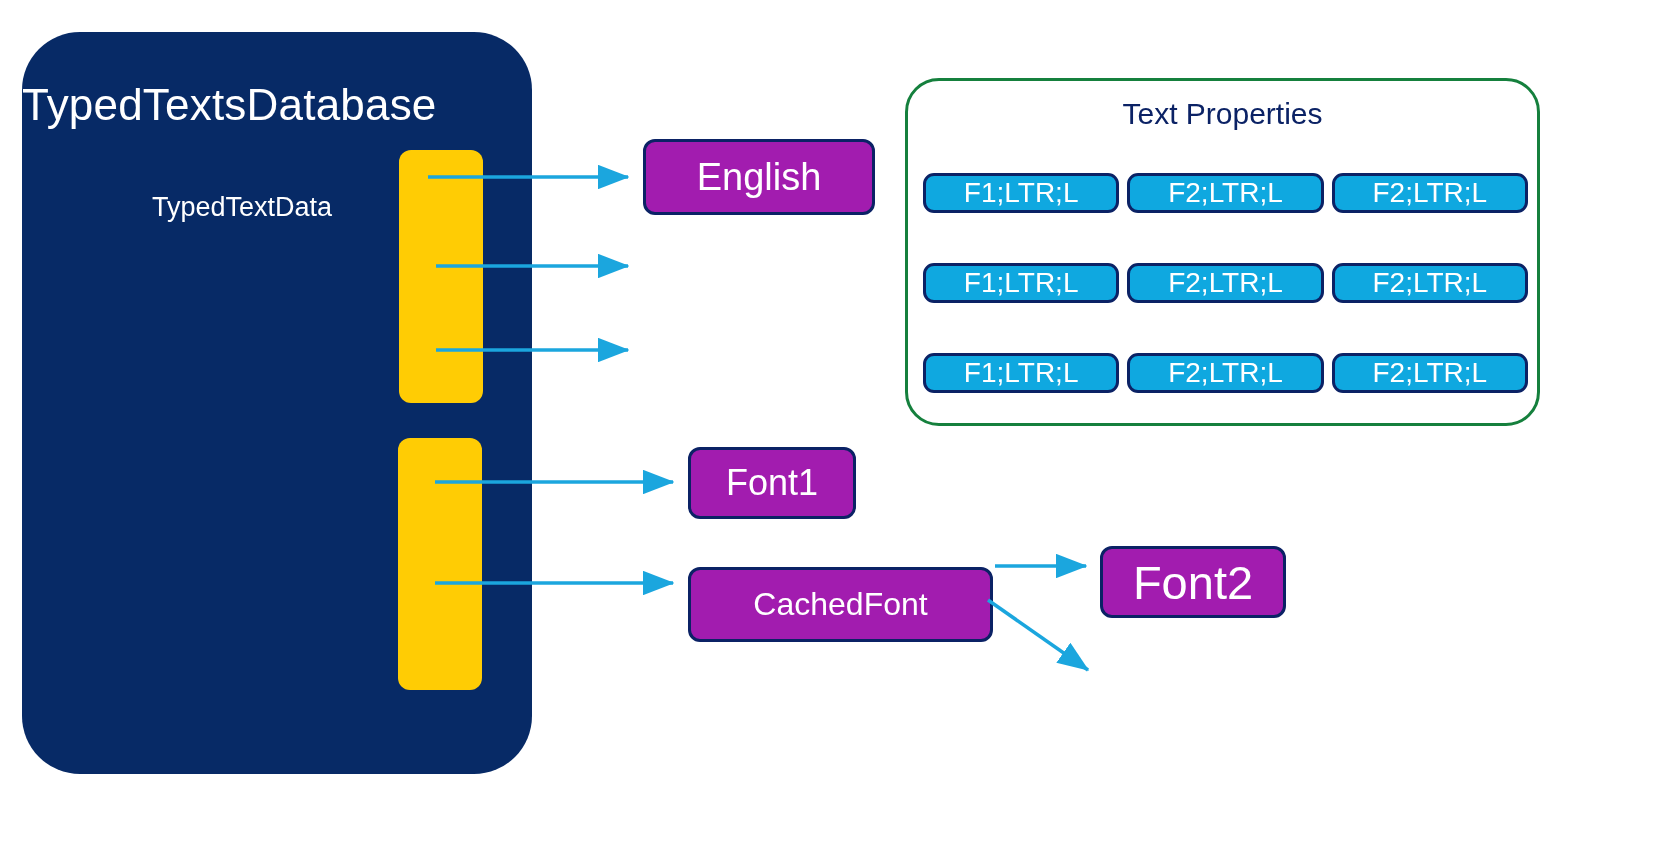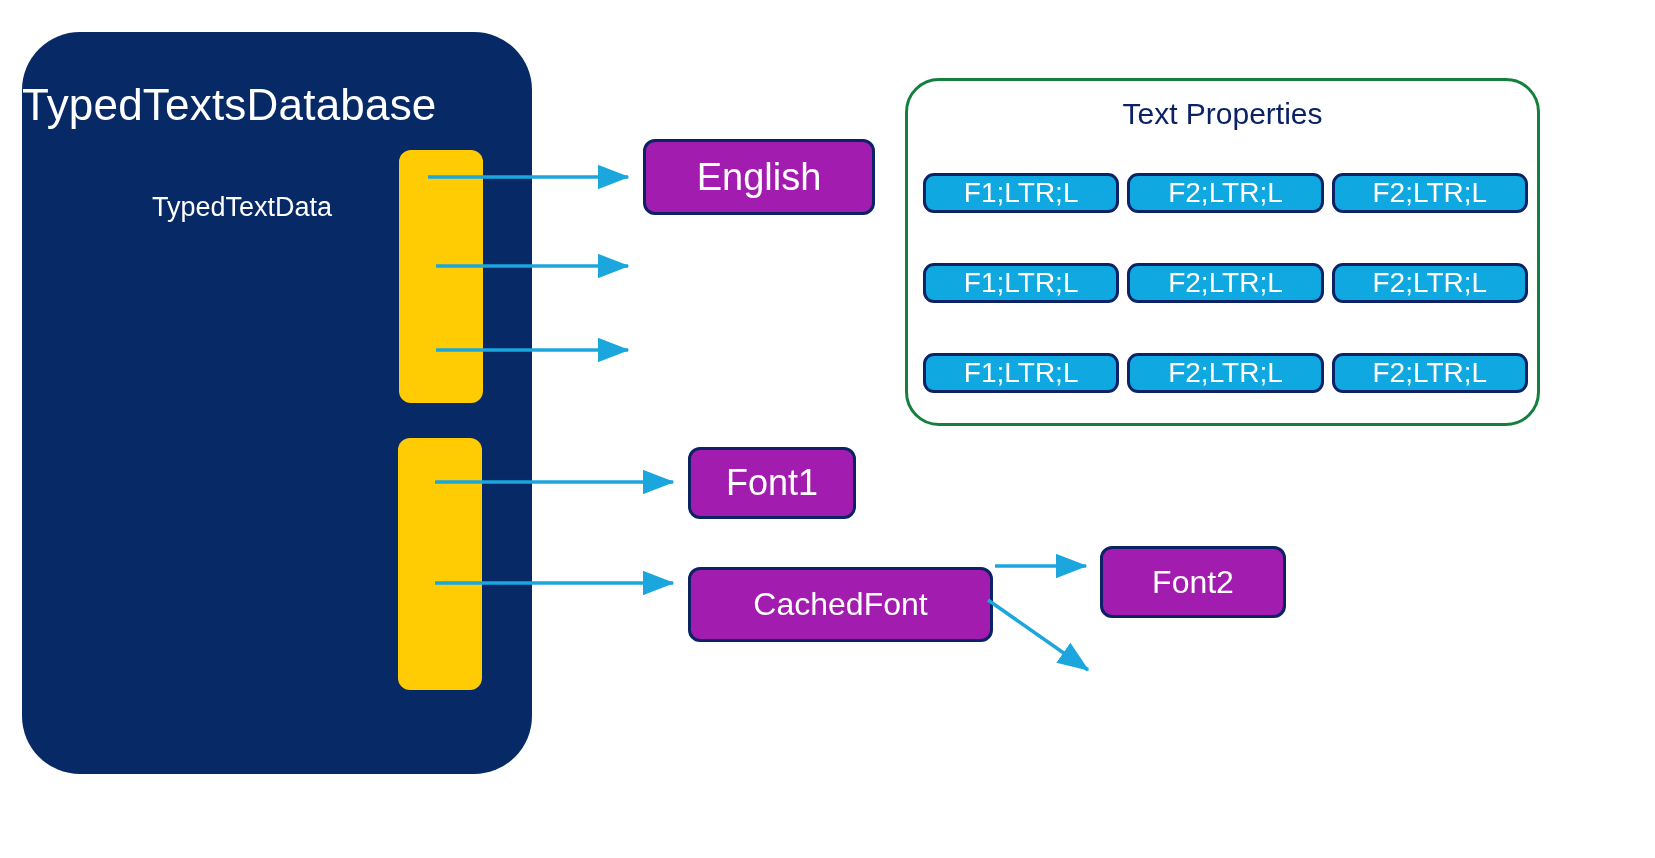--- a/index.html
+++ b/index.html
@@ -115,21 +115,21 @@
     width: 305px;
     height: 75px;
     font-size: 32px;
     margin-top: 21px;
   }
   .node-font2 {
     left: 1100px;
     top: 546px;
     width: 186px;
     height: 72px;
-    font-size: 32px;
+    font-size: 47px;
   }
   .node-fontcache {
     left: 1100px;
     top: 654px;
     width: 300px;
     height: 74px;
     font-size: 36px;
   }
 
   

